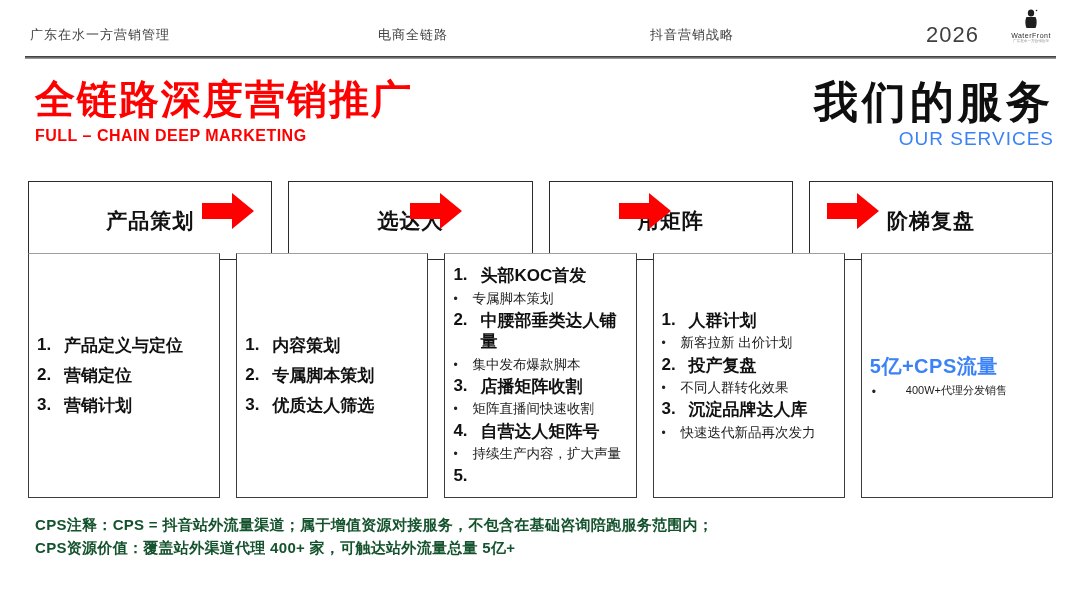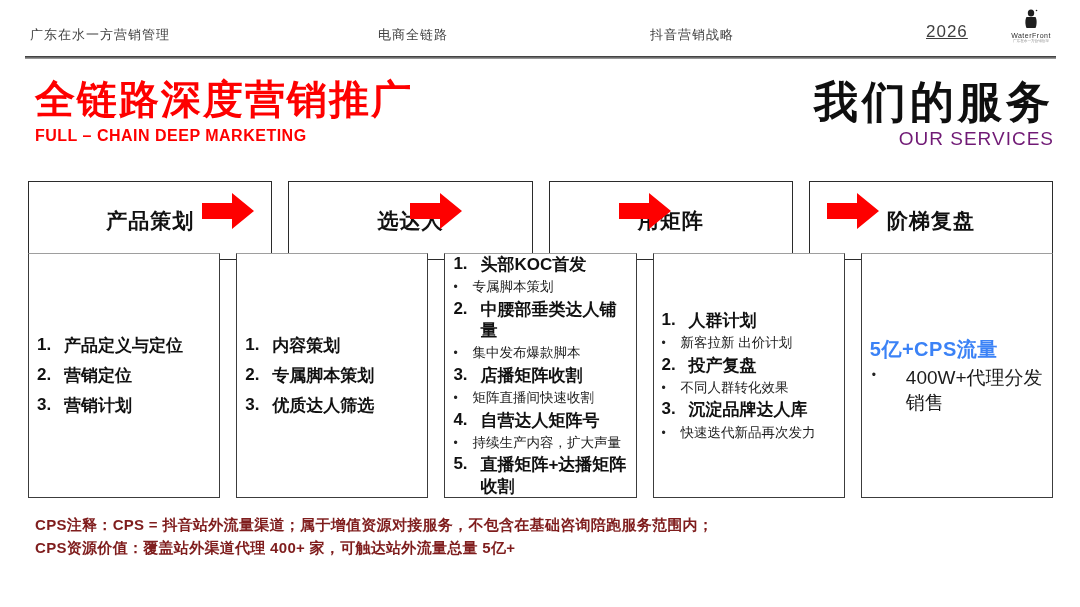--- a/index.html
+++ b/index.html
@@ -6,34 +6,34 @@
   .slide{
     position:relative;width:1080px;height:607px;background:#ffffff;
     font-family:"Liberation Sans",sans-serif;color:#1a1a1a;overflow:hidden;
     margin:0 auto;
   }
   
   .top-header span.meta{
     position:absolute;top:26px;font-size:13px;color:#3f3f3f;letter-spacing:1px;
   }
   .meta-1{left:30px;} .meta-2{left:378px;text-align:center;} .meta-3{left:650px;}
-  .year{position:absolute;left:926px;top:22px;font-size:17px;color:#3f3f3f;letter-spacing:1px;text-decoration:underline;}
+  .year{position:absolute;left:926px;top:22px;font-size:22px;color:#3f3f3f;letter-spacing:1px;}
   .logo{position:absolute;left:1005px;top:9px;width:52px;text-align:center;line-height:1;}
   .logo svg{display:block;margin:0 auto 1px auto;}
   .logo .logo-name{font-size:7px;color:#2d2d2d;letter-spacing:.5px;display:block;}
   .logo .logo-tag{font-size:4px;color:#8a8a8a;display:block;transform:scale(.9);}
   .divider{position:absolute;left:25px;top:56px;width:1031px;height:3px;
     background:linear-gradient(#2e2e2e,#ababab);}
   
   .title-block{position:absolute;left:35px;top:76px;}
   .title-main{font-size:40px;font-weight:bold;color:var(--accent,#fe0000);letter-spacing:2px;line-height:1.15;}
   .title-sub{font-size:16px;font-weight:bold;color:var(--accent,#fe0000);letter-spacing:.5px;margin-top:5px;}
   .services-block{position:absolute;right:26px;top:78px;text-align:right;}
   .services-main{font-size:44px;font-weight:bold;color:#0f0f0f;letter-spacing:4px;line-height:1.1;}
-  .services-sub{font-size:19px;color:#701a75;letter-spacing:1px;margin-top:2px;text-align:right;}
+  .services-sub{font-size:19px;color:#3b82f6;letter-spacing:1px;margin-top:2px;text-align:right;}
   
   .flow-row{position:absolute;left:28px;top:181px;width:1025px;height:79px;display:flex;gap:16px;}
   .step-box{
     flex:1;border:1.6px solid #2b2b2b;background:#fff;display:flex;align-items:center;justify-content:center;
     font-size:21px;font-weight:bold;color:#111;letter-spacing:1px;box-sizing:border-box;
   }
   .arrow{position:absolute;top:11px;width:52px;height:38px;z-index:3;}
   .arrow-1{left:174px;} .arrow-2{left:382px;} .arrow-3{left:591px;} .arrow-4{left:799px;}
   
   .content-row{position:absolute;left:28px;top:253px;width:1025px;height:245px;display:flex;gap:16px;}
@@ -42,23 +42,23 @@
     display:flex;flex-direction:column;justify-content:center;padding:8px 5px 8px 8px;
   }
   .row{display:flex;align-items:flex-start;margin:1.5px 0;}
   .content-box:nth-child(1) .row,.content-box:nth-child(2) .row{margin:4.5px 0;}
   .row.num .marker{flex:0 0 27px;font-size:17px;font-weight:bold;color:#111;}
   .row.num .txt{font-size:17px;font-weight:bold;color:#111;line-height:1.25;}
   .row.sub .marker{flex:0 0 19px;font-size:12px;color:#222;padding-top:2px;}
   .row.sub .txt{font-size:13.5px;color:#1c1c1c;line-height:1.3;}
   .row.head .headline{font-size:20px;font-weight:bold;color:#3b82f6;letter-spacing:.5px;}
   .content-box.emphasis .row.sub .marker{flex:0 0 34px;padding-left:2px;}
-  .content-box.emphasis .row.sub .txt{font-size:19px;}
-  
-  .cps-footer{position:absolute;left:35px;top:514px;font-size:15px;font-weight:bold;color:#7f1d1d;line-height:1.5;letter-spacing:.3px;}
+  .content-box.emphasis .row.sub .txt{font-size:11px;}
+  
+  .cps-footer{position:absolute;left:35px;top:514px;font-size:15px;font-weight:bold;color:#14532d;line-height:1.5;letter-spacing:.3px;}
 </style>
 </head>
 <body>
 
 <div class="slide">
 
   <div class="top-header">
     <span class="meta meta-1">广东在水一方营销管理</span>
     <span class="meta meta-2">电商全链路</span>
     <span class="meta meta-3">抖音营销战略</span>
@@ -177,21 +177,20 @@
         <div class="row num">
           <span class="marker">4.</span>
           <span class="txt">自营达人矩阵号</span>
         </div>
         <div class="row sub">
           <span class="marker">•</span>
           <span class="txt">持续生产内容，扩大声量</span>
         </div>
         <div class="row num">
           <span class="marker">5.</span>
-          <span class="txt">直播矩阵+达播矩阵收割</span>
         </div>
       </div>
     <div class="content-box">
         <div class="row num">
           <span class="marker">1.</span>
           <span class="txt">人群计划</span>
         </div>
         <div class="row sub">
           <span class="marker">•</span>
           <span class="txt">新客拉新 出价计划</span>

